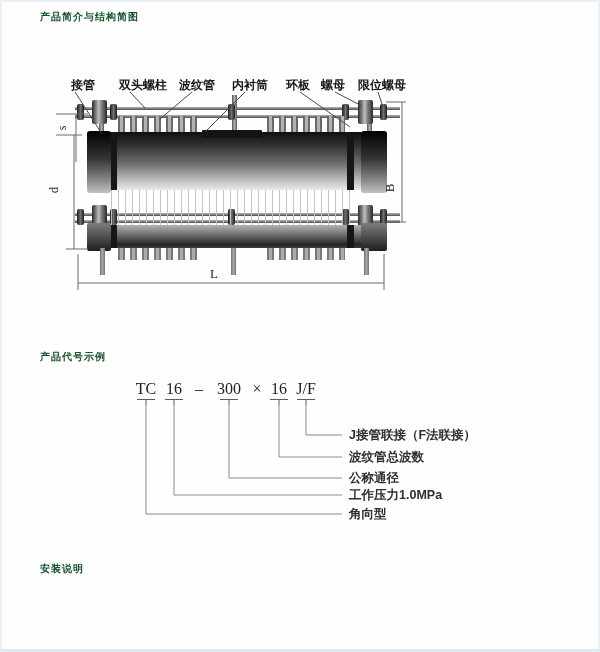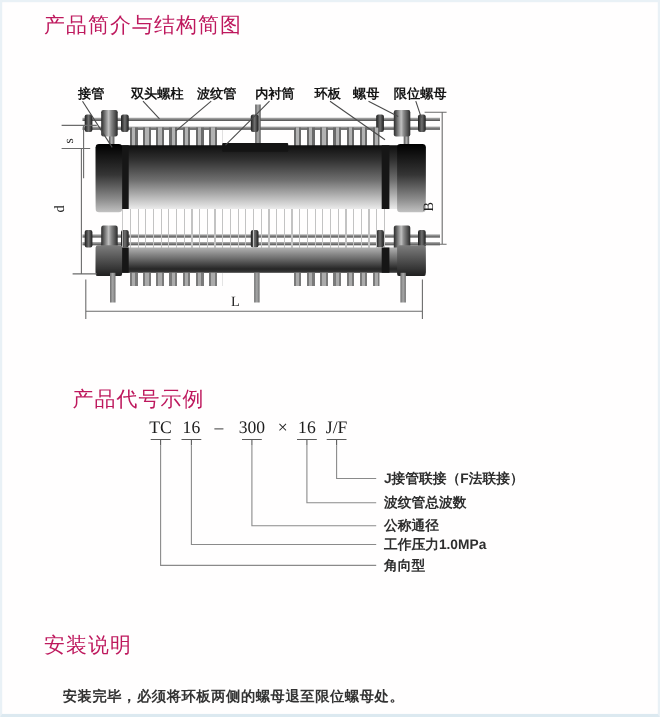--- a/index.html
+++ b/index.html
@@ -2,26 +2,26 @@
 <html><head>
 <meta charset="utf-8">
 <style>
   html,body{margin:0;padding:0;background:#fff;}
   .page{
     position:relative;width:600px;height:652px;margin:0 auto;background:#fffefe;
     box-sizing:border-box;border:2px solid #e9f1f6;border-bottom:3px solid #dce9f0;
     font-family:"Liberation Sans",sans-serif;overflow:hidden;
   }
   .sec-title{
-    position:absolute;left:38px;margin:0;font-size:19px;font-weight:normal;
-    color:#be185d;letter-spacing:1px;font-family:"Liberation Sans",sans-serif;
+    position:absolute;left:38px;margin:0;font-size:10px;font-weight:bold;
+    color:#14532d;letter-spacing:1px;font-family:"Liberation Sans",sans-serif;
   }
   #title-intro{top:8px;}
-  #title-code{top:348px;margin-left:26px;}
-  #title-install{top:572px;}
+  #title-code{top:348px;}
+  #title-install{top:560px;}
 
   
   .diagram{position:absolute;left:40px;top:60px;width:420px;height:240px;}
   .diagram .part{position:absolute;}
   .rod{left:33px;width:325px;height:2.5px;background:linear-gradient(180deg,#b5b5b5,#4e4e4e);}
   #rod-t1{top:45px;} #rod-t2{top:53px;} #rod-b1{top:151px;} #rod-b2{top:158px;}
   .nut-sm{width:7px;height:16px;border-radius:2px;background:linear-gradient(90deg,#1c1c1c,#707070 50%,#1c1c1c);}
   .nut-lg{width:15px;height:24px;border-radius:2px;background:linear-gradient(90deg,#2a2a2a,#c0c0c0 45%,#8a8a8a 60%,#2a2a2a);}
   .row-top.nut-sm{top:42px;} .row-top.nut-lg{top:38px;}
   .row-bot.nut-sm{top:147px;} .row-bot.nut-lg{top:143px;}
@@ -172,15 +172,14 @@
 
     <text class="callout-txt" x="347" y="67">J接管联接（F法联接）</text>
     <text class="callout-txt" x="347" y="89">波纹管总波数</text>
     <text class="callout-txt" x="347" y="110">公称通径</text>
     <text class="callout-txt" x="347" y="127">工作压力1.0MPa</text>
     <text class="callout-txt" x="347" y="146">角向型</text>
   </svg>
 
   <h2 class="sec-title" id="title-install">安装说明</h2>
 
-  <p class="note" id="note-2">安装完毕，必须将环板两侧的螺母退至限位螺母处。</p>
 
 </div>
 
 </body></html>

